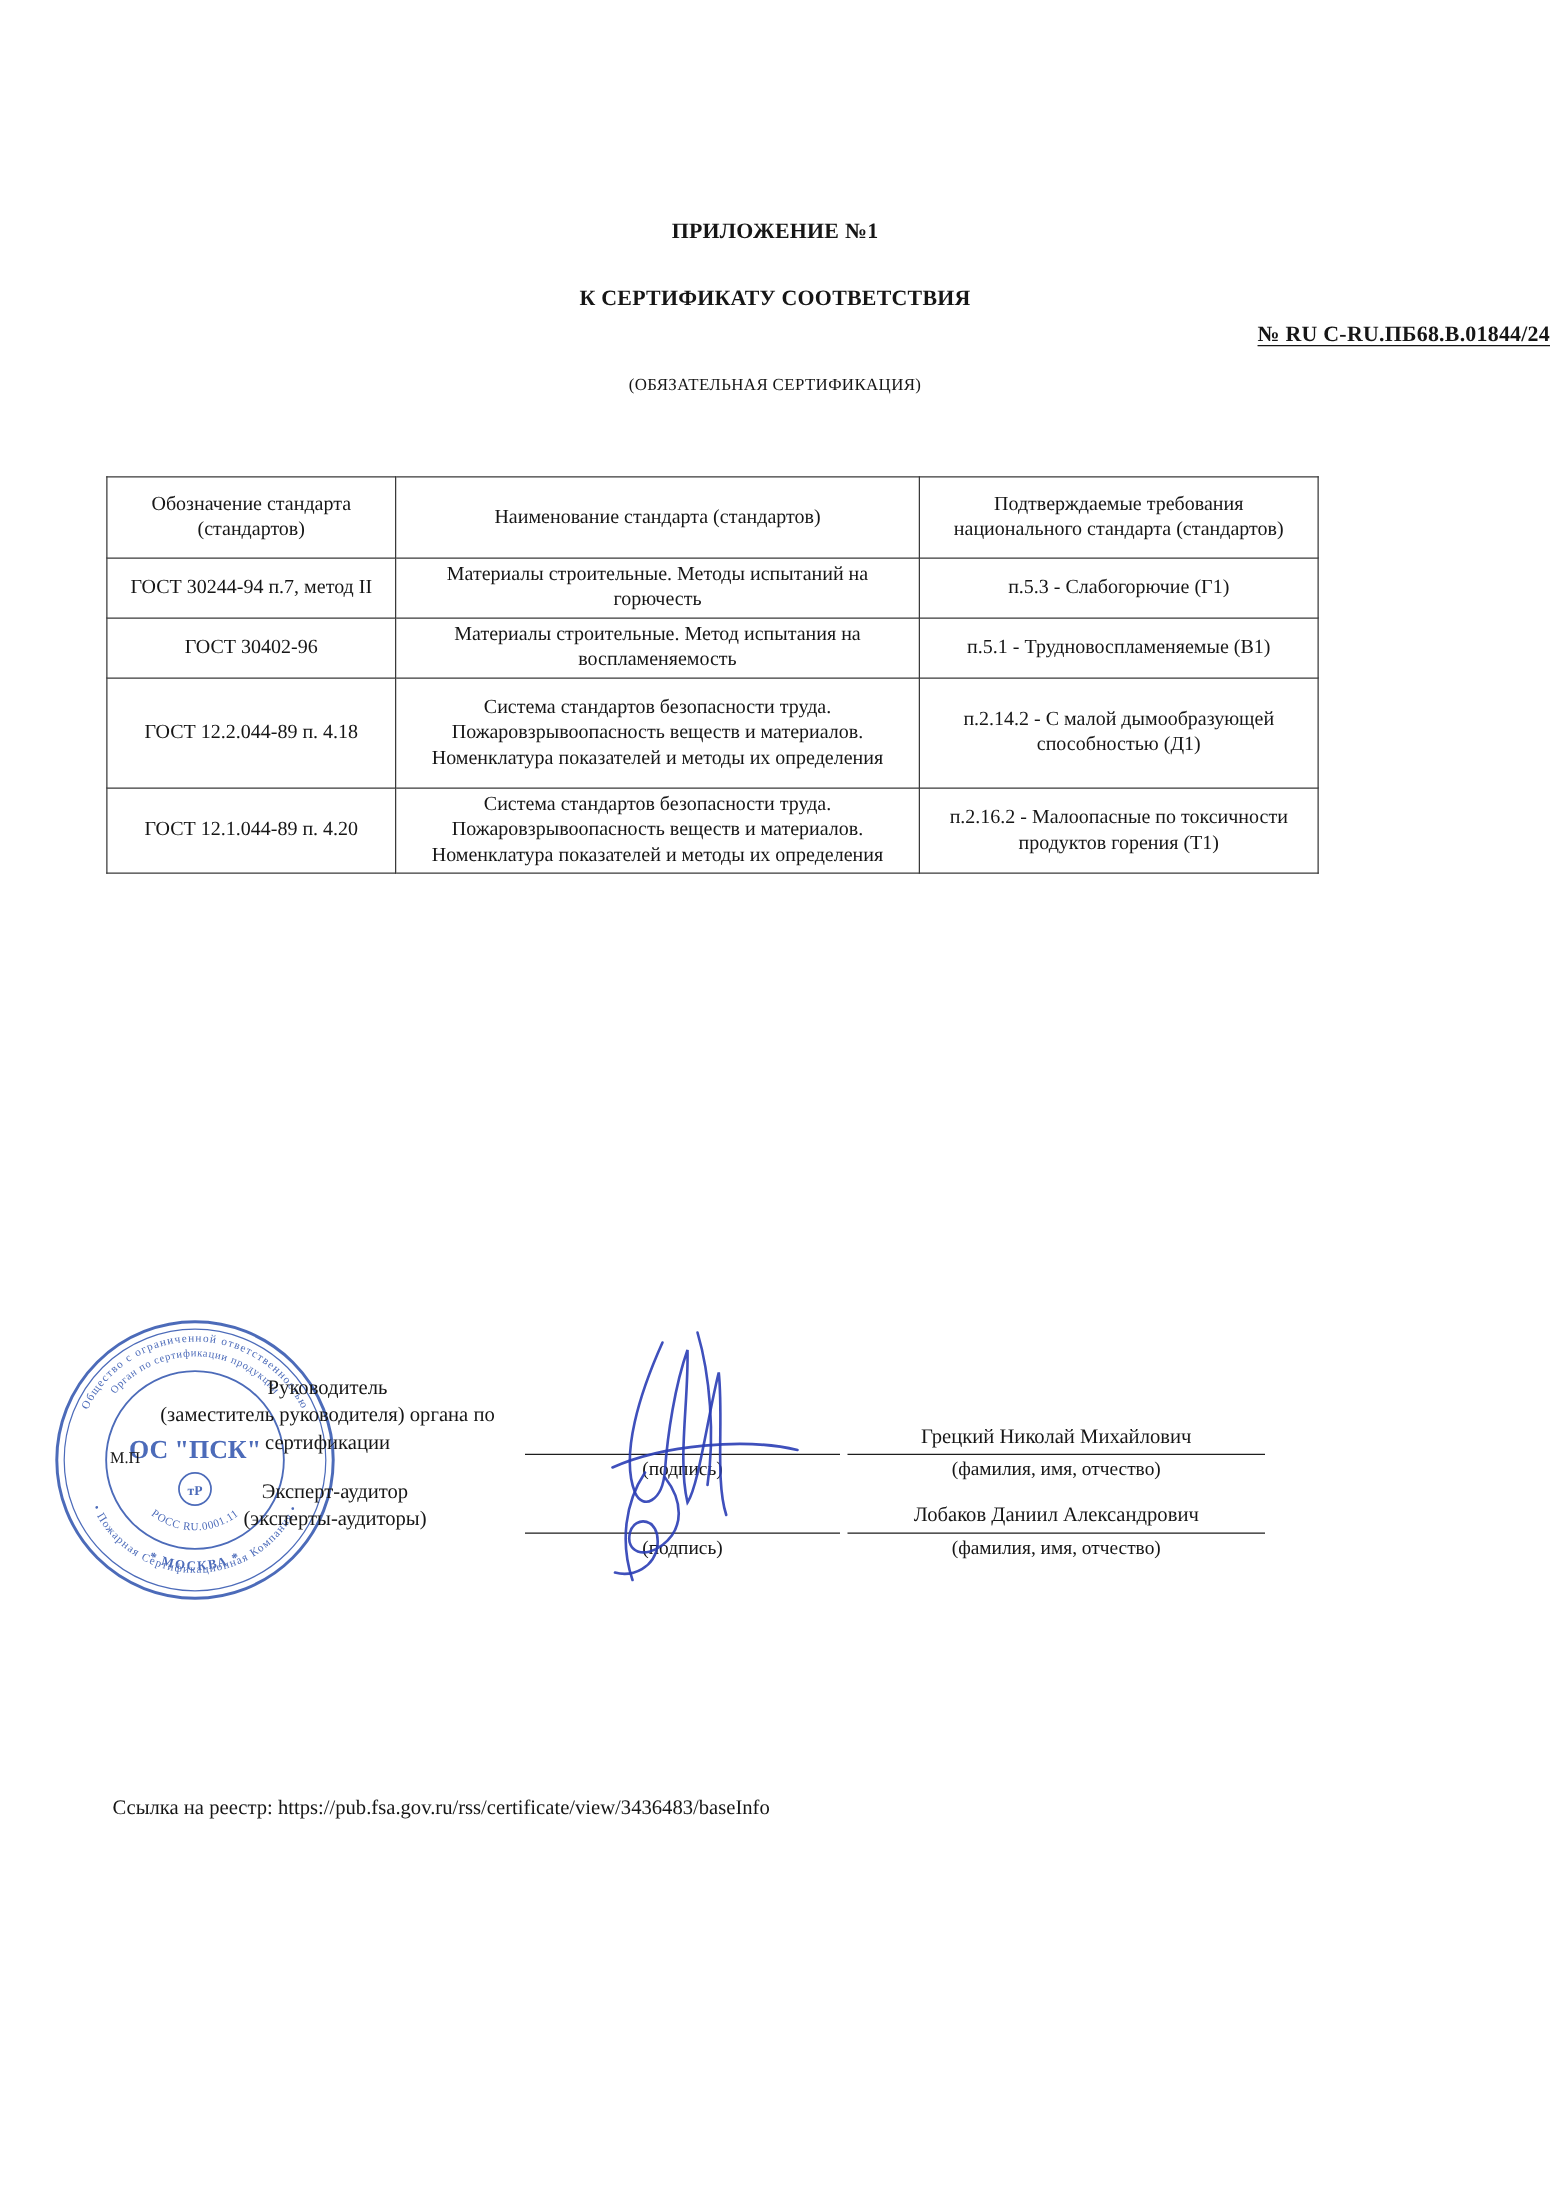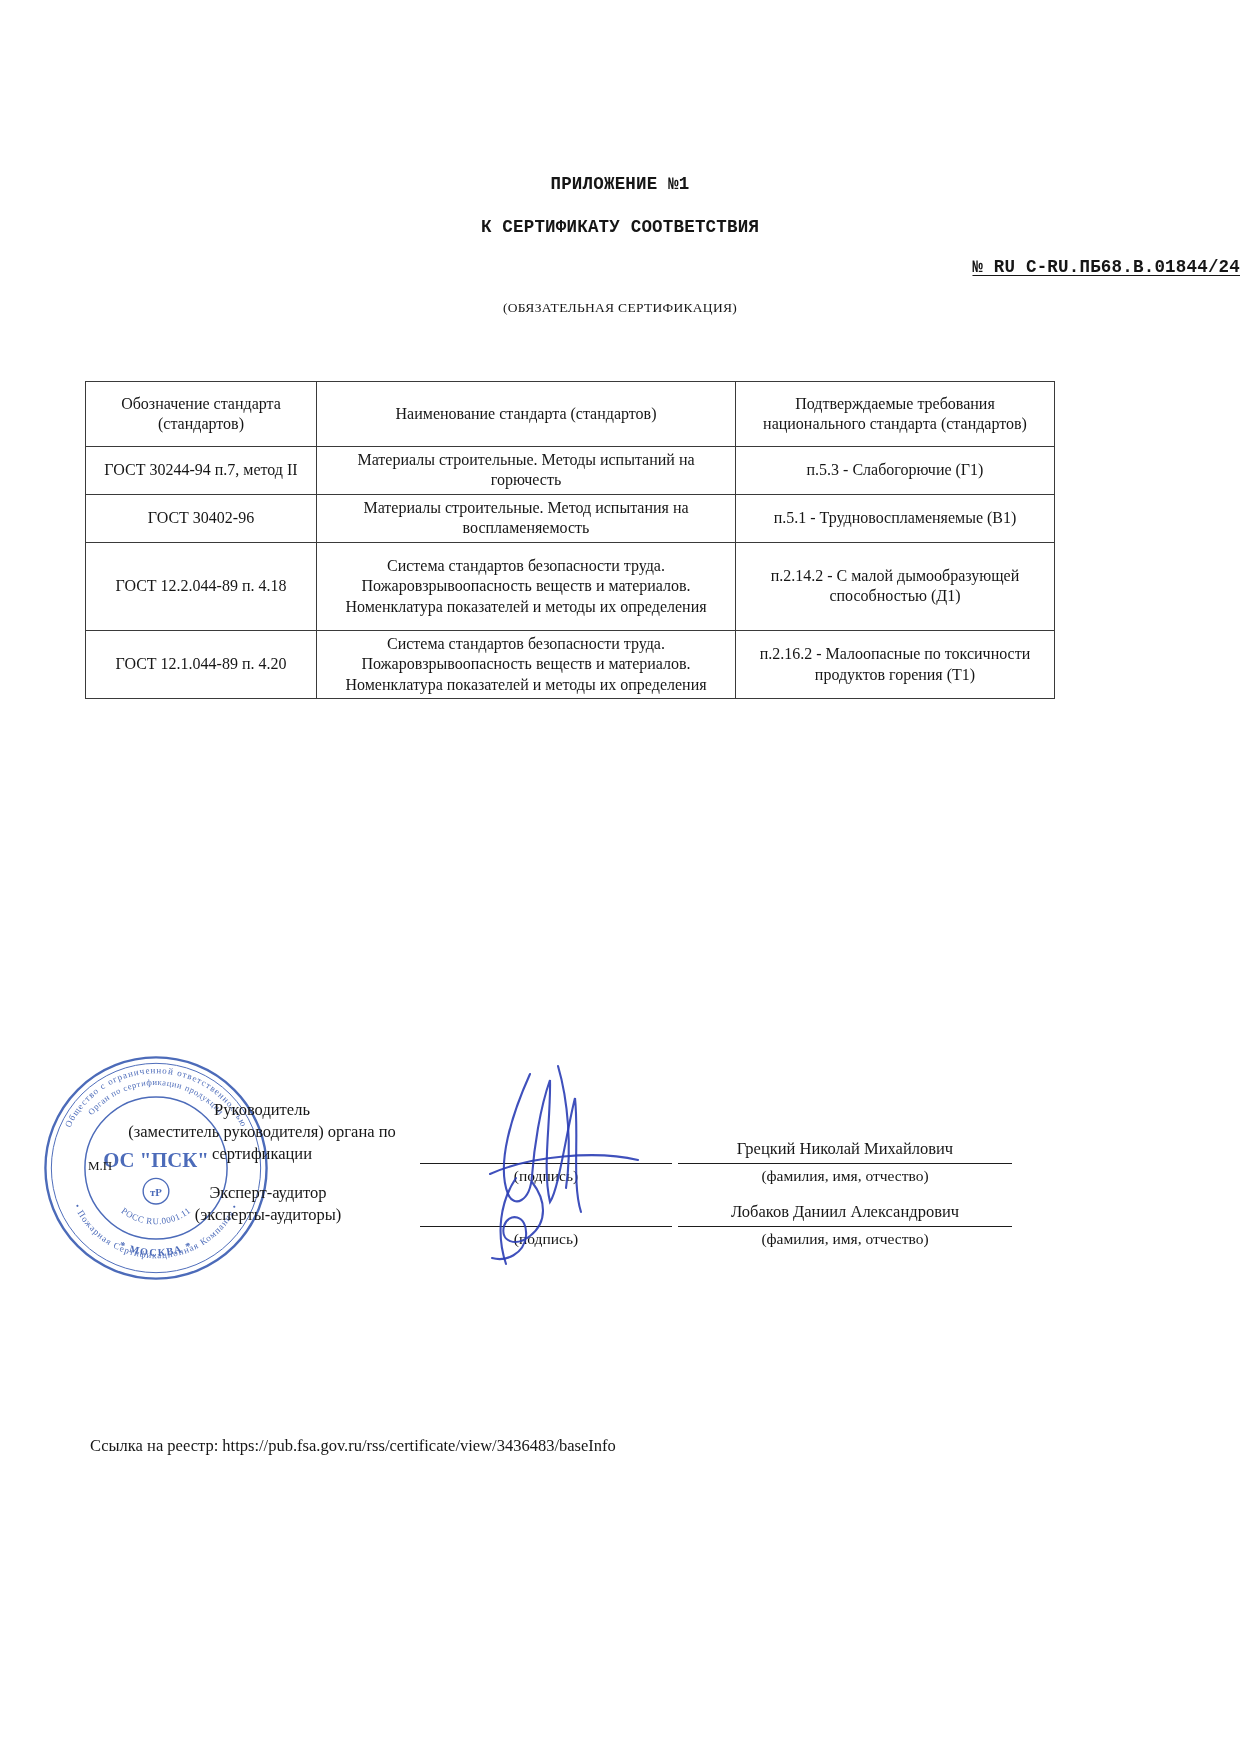--- a/index.html
+++ b/index.html
@@ -8,21 +8,21 @@
     position: relative;
     width: 1240px;
     height: 1754px;
     margin: 0 auto;
     background: #ffffff;
     font-family: "Liberation Serif", "DejaVu Serif", serif;
     color: #161616;
     overflow: hidden;
   }
   .center-line { position:absolute; left:0; width:100%; text-align:center; }
-  .t-bold { font-weight:bold; font-size:17.5px; letter-spacing:.2px;font-family:Liberation Mono, monospace; }
+  .t-bold { font-weight:bold; font-size:17.5px; letter-spacing:.2px; }
   .cert-no { text-decoration:underline; text-underline-offset:3px; }
   .cert-type { font-size:13.5px; font-weight:normal; letter-spacing:.3px; }
 
   .std-table {
     position:absolute; left:85px; top:381px; width:969px;
     border-collapse:collapse; table-layout:fixed; font-size:16px;
   }
   .std-table th, .std-table td {
     border:1.4px solid #3a3a3a;
     text-align:center; vertical-align:middle;
@@ -56,21 +56,21 @@
   .pen path { fill:none; stroke:#2a3db5; stroke-width:2.1; stroke-linecap:round; opacity:.9; }
 
   .footer-block { position:absolute; left:90px; top:1432px; width:1060px; font-size:16.5px; line-height:1.75; z-index:2; }
 </style>
 </head>
 <body>
 
 <div class="sheet">
 
   <div class="center-line t-bold" style="top:174px;">ПРИЛОЖЕНИЕ №1</div>
-  <div class="center-line t-bold" style="top:217px;">К СЕРТИФИКАТУ СООТВЕТСТВИЯ</div>
+  <div class="center-line t-bold" style="top:228px;">К СЕРТИФИКАТУ СООТВЕТСТВИЯ</div>
   <div class="center-line t-bold cert-no" style="top:257px;text-align:right;">№ RU C-RU.ПБ68.В.01844/24</div>
   <div class="center-line cert-type" style="top:300px;">(ОБЯЗАТЕЛЬНАЯ СЕРТИФИКАЦИЯ)</div>
 
   <table class="std-table">
     <colgroup>
       <col style="width:231px">
       <col style="width:419px">
       <col style="width:319px">
     </colgroup>
     <thead>

